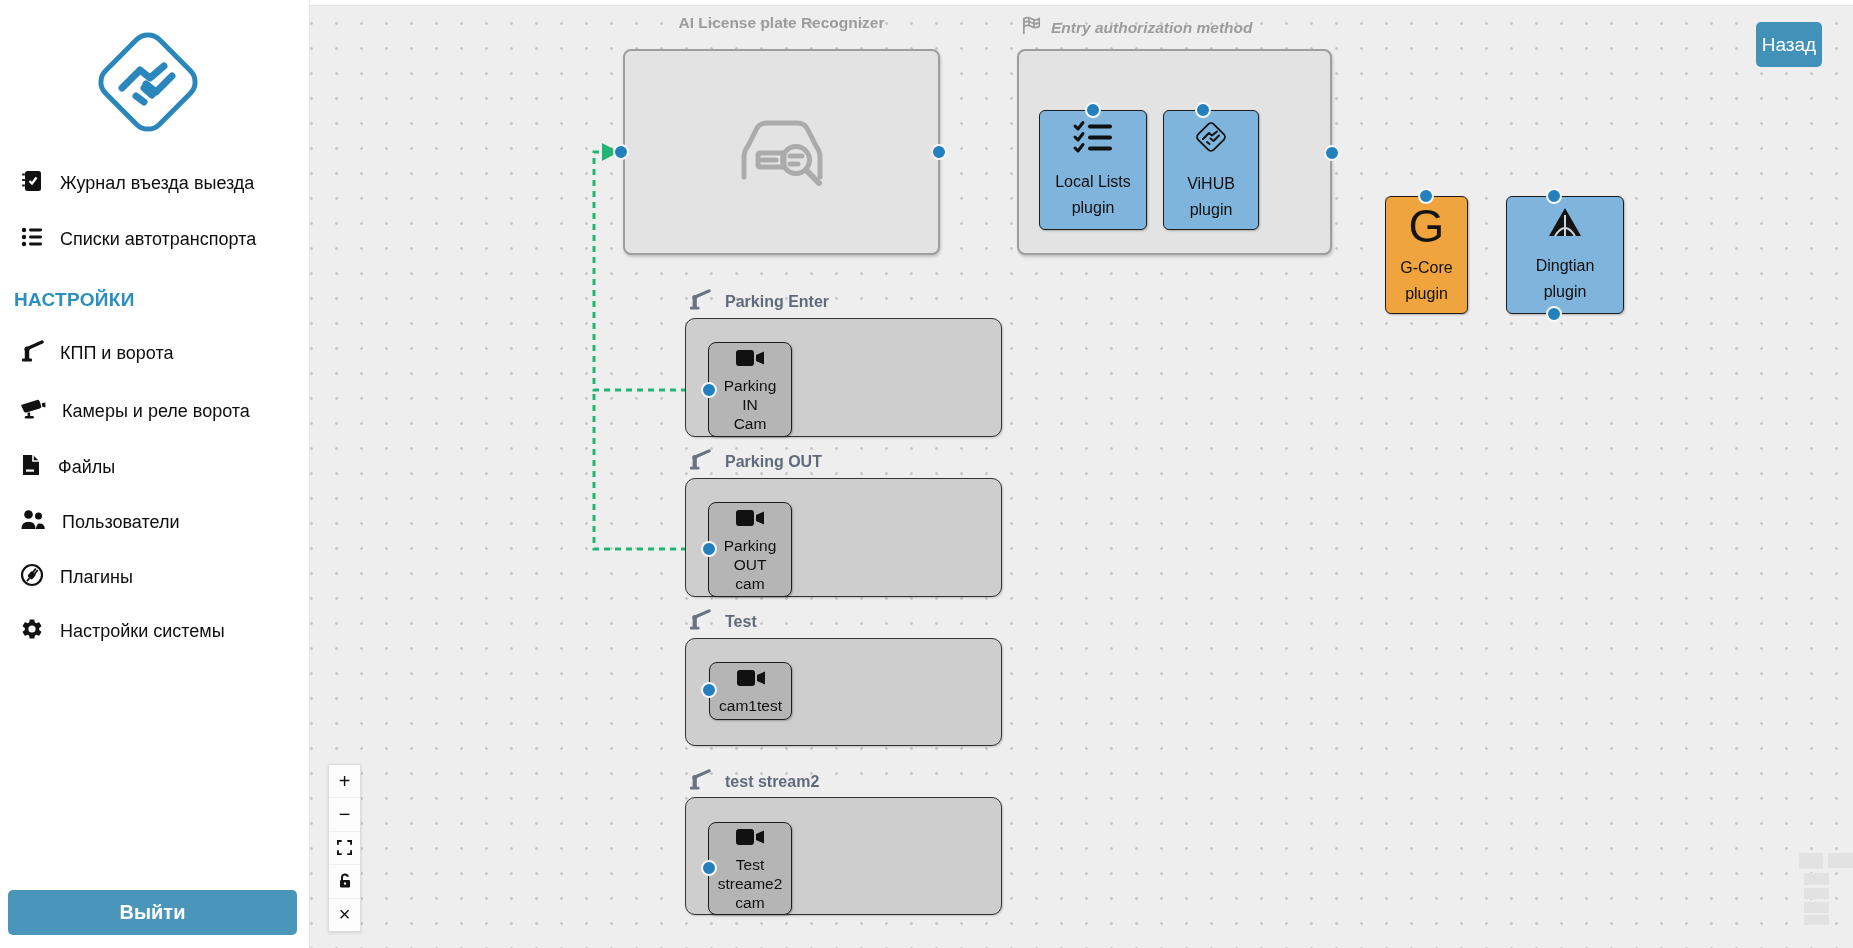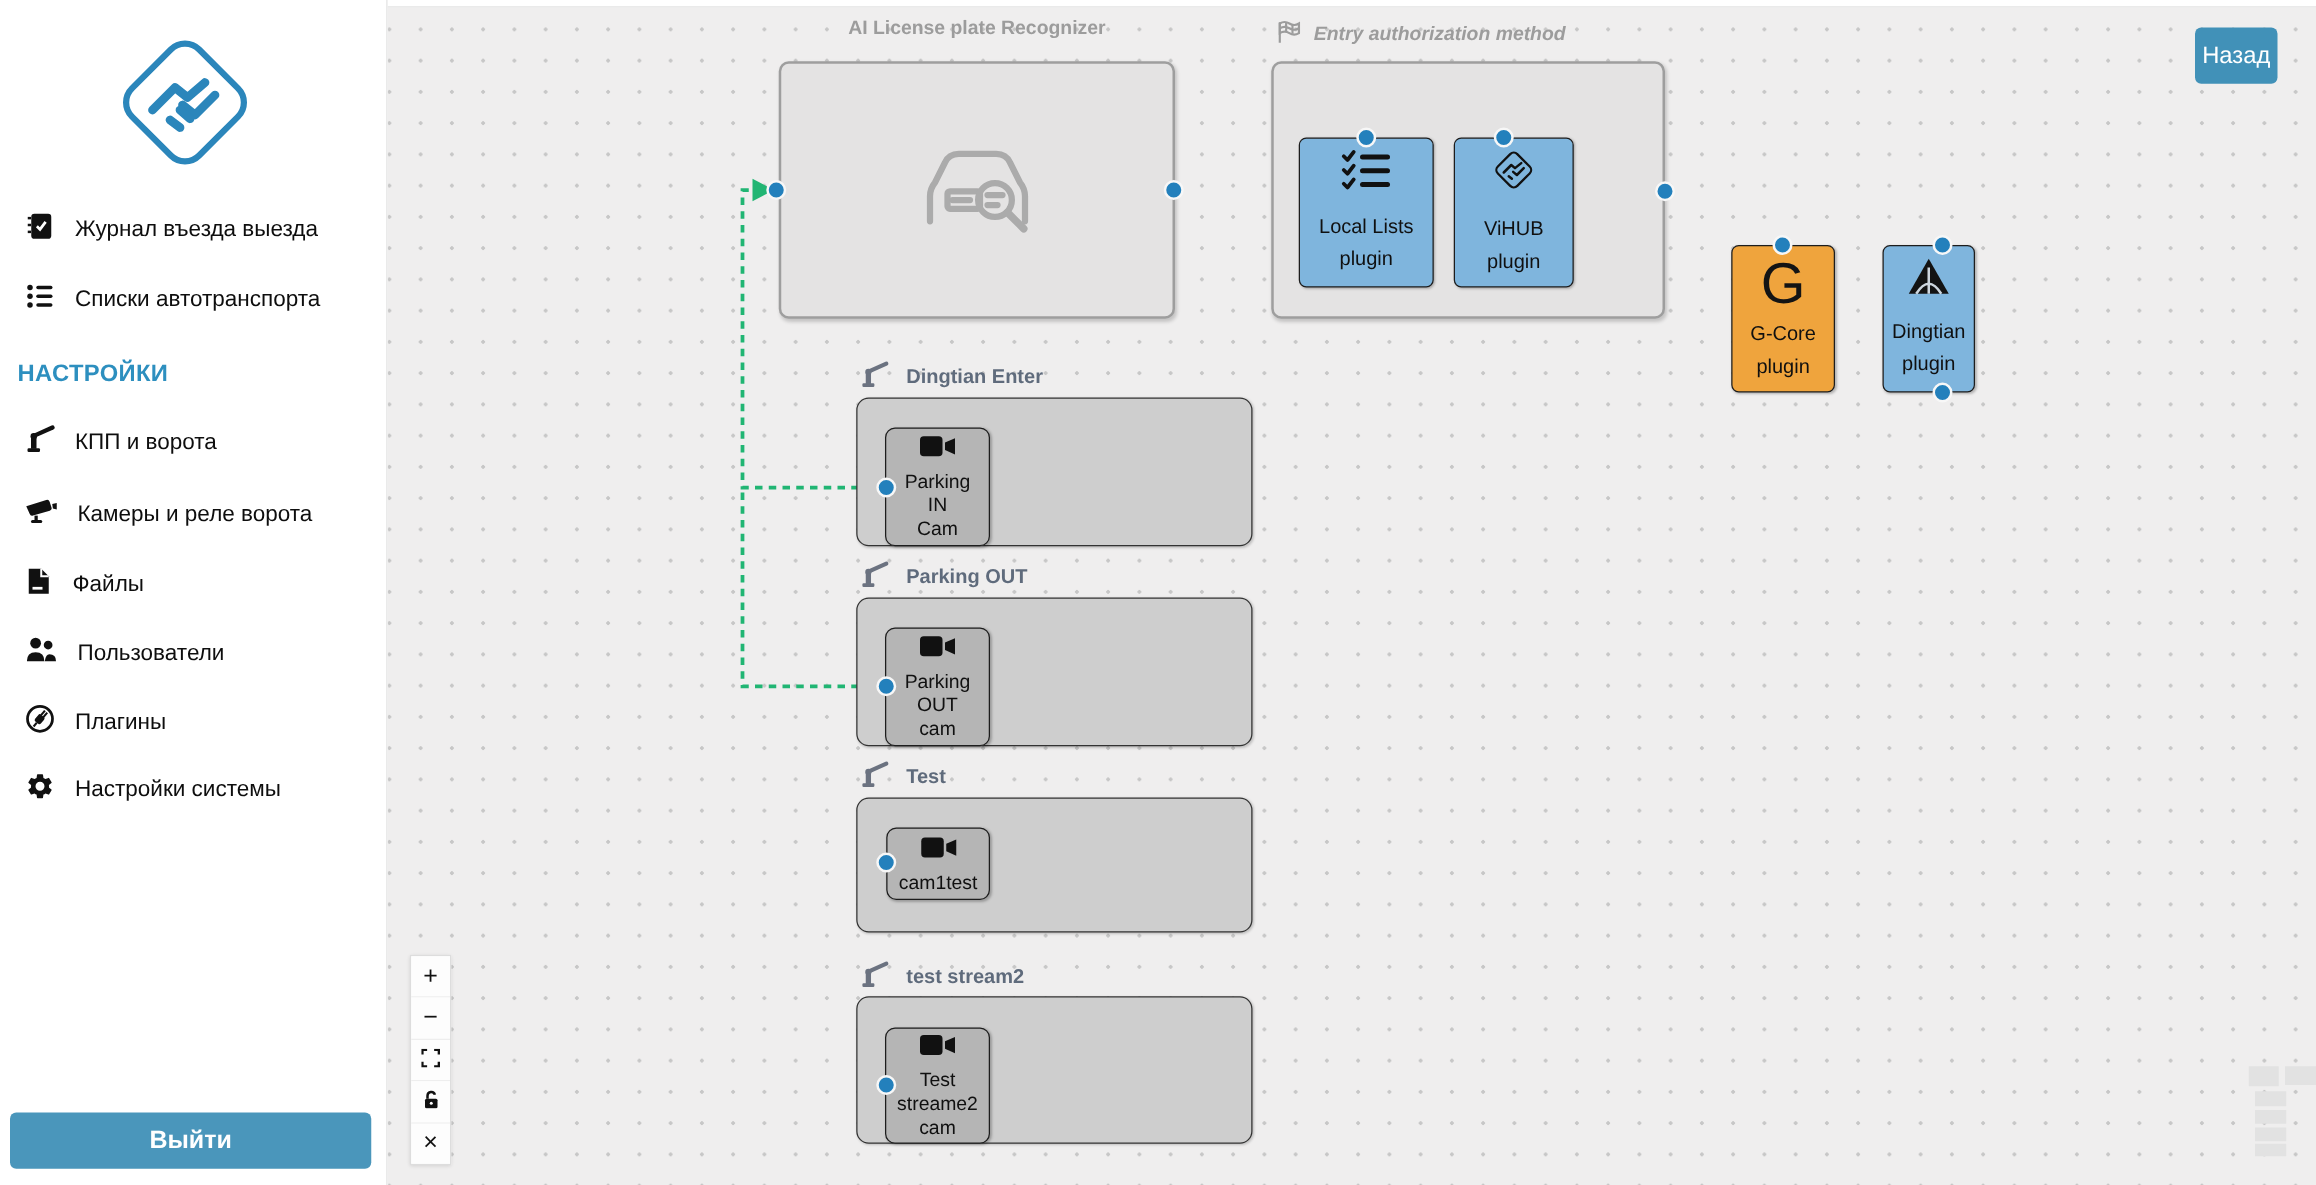--- a/index.html
+++ b/index.html
@@ -280,21 +280,21 @@
   <div class="port" style="left:1195px; top:102px"></div>
   <div class="port" style="left:1324px; top:145px"></div>
 
   <div class="node plugin-node orange" style="left:1385px; top:196px; width:83px; height:118px">
     <span class="gletter">G</span>
     <span class="lbl">G-Core
 plugin</span>
   </div>
   <div class="port" style="left:1418px; top:188px"></div>
 
-  <div class="node plugin-node" style="left:1506px; top:196px; width:74px; height:118px">
+  <div class="node plugin-node" style="left:1506px; top:196px; width:118px; height:118px">
     <span>
       <svg width="36" height="32" viewBox="0 0 36 32">
         <polygon points="18,2 34,30 2,30" fill="#131313"></polygon>
         <path d="M18 9 V30" stroke="#cdd6de" stroke-width="2" fill="none"></path>
         <path d="M8 30 Q18 14 28 30" stroke="#cdd6de" stroke-width="2" fill="none"></path>
       </svg></span>
     <span class="lbl">Dingtian
 plugin</span>
   </div>
   <div class="port" style="left:1546px; top:188px"></div>
@@ -303,21 +303,21 @@
   <div class="cam-title" style="top:288px">
     <span>
       <svg width="23" height="23" viewBox="0 0 24 24">
           <g fill="#6b7280">
         <rect x="2" y="19.5" width="10" height="3" rx="1"></rect>
             <rect x="4.8" y="10" width="4.4" height="10"></rect>
         <circle cx="7" cy="10" r="2.6"></circle>
           </g>
         <line x1="7.5" y1="9.5" x2="22" y2="3" stroke="#6b7280" stroke-width="3.4" stroke-linecap="round"></line>
       </svg></span>
-    <span>Dingtian Enter</span>
+    <span>Parking Enter</span>
   </div>
   <div class="cam-group" style="top:318px; height:119px"></div>
   <div class="node camera-node" style="left:708px; top:342px; width:84px; height:95px">
     <span>
       <svg width="30" height="22" viewBox="0 0 30 22">
           <g fill="#111">
         <rect x="1" y="3" width="18" height="16" rx="3"></rect>
         <polygon points="21,8 29,4.5 29,17.5 21,14"></polygon>
           </g>
       </svg></span>

